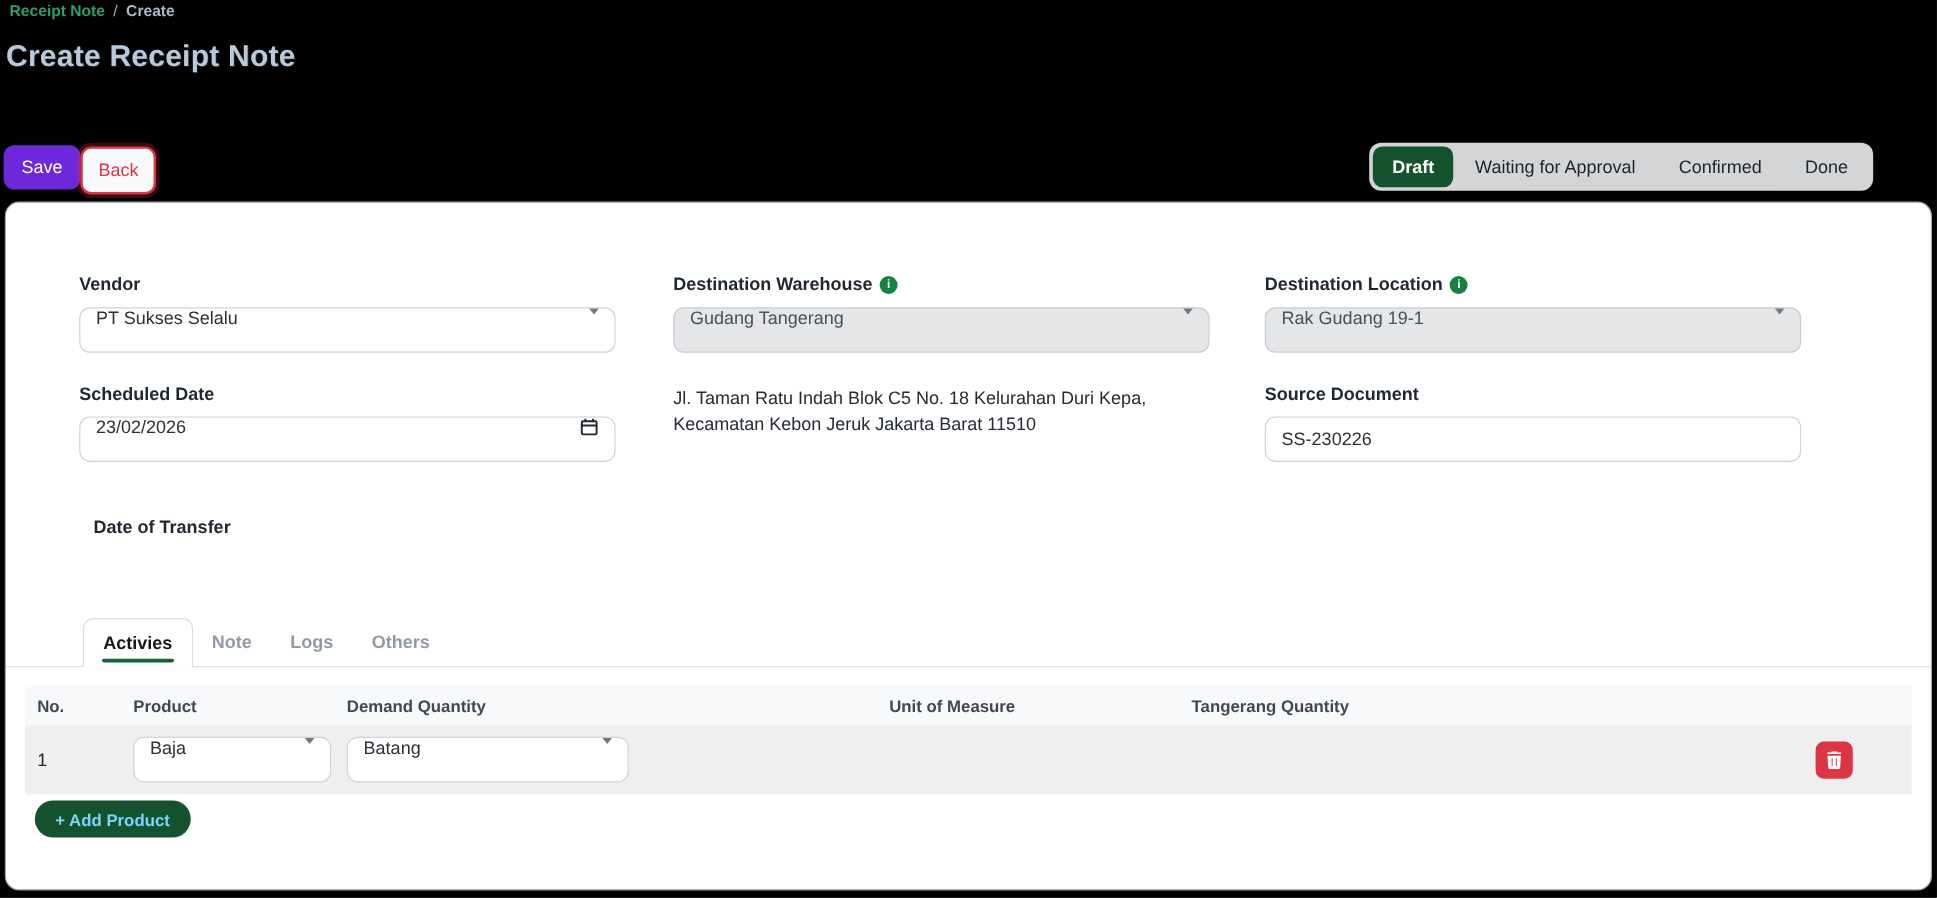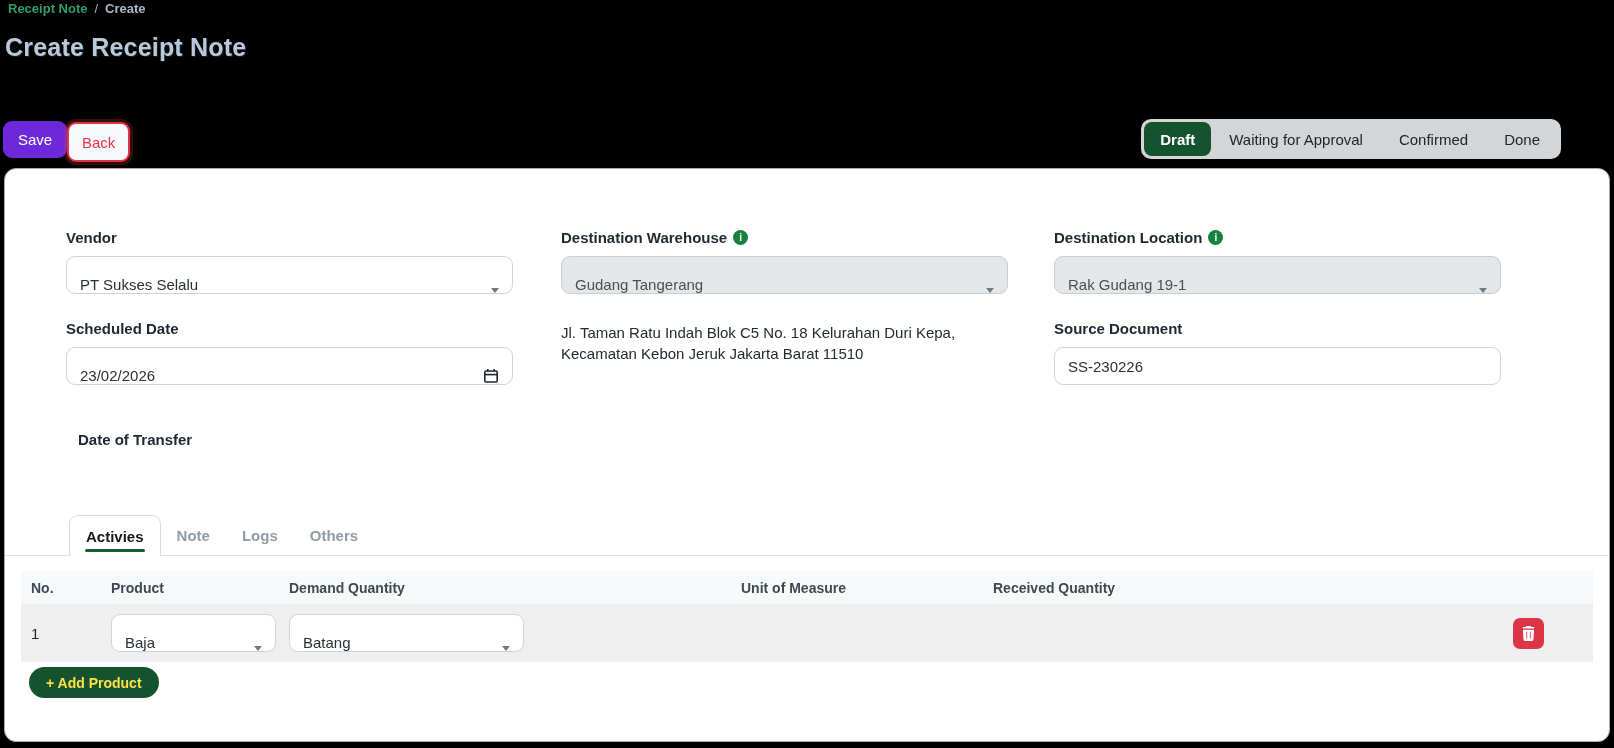--- a/index.html
+++ b/index.html
@@ -41,21 +41,21 @@
   .f-sched{left:61px;top:151px;width:447px;}
   .f-vendorloc{left:556px;top:151px;width:458px;}
   .f-sourcedoc{left:1049px;top:151px;width:447px;}
   .f-dot{left:73px;top:262px;width:447px;}
   .flabel{font-size:15px;font-weight:600;color:#1f2730;margin-bottom:10px;display:flex;align-items:center;}
   .info-icon{display:inline-flex;width:15px;height:15px;border-radius:50%;background:#17813f;
     color:#fff;font-size:10px;font-weight:700;align-items:center;justify-content:center;
     margin-left:6px;cursor:pointer;}
   .info-icon::after{content:"i";}
   .select,.input{box-sizing:border-box;height:38px;border:1px solid #ced4da;border-radius:9px;
-    background:#fff;display:flex;align-items:flex-end;justify-content:space-between;
+    background:#fff;display:flex;align-items:flex-start;justify-content:space-between;
     padding:0 13px;font-size:15px;color:#2b3036;width:100%;cursor:pointer;}
   .select.disabled{background:#e4e6e8;border-color:#c8cdd2;color:#4a5058;cursor:default;}
   .caret{width:0;height:0;border-left:4px solid transparent;border-right:4px solid transparent;
     border-top:5px solid #707880;flex:none;margin-left:8px;}
   input.input{cursor:text;font-family:inherit;outline:none;display:block;padding:0 13px;}
   .static-text{font-size:15px;color:#242b33;line-height:21px;margin-top:2px;}
 
   
   .tabbar{position:absolute;left:0;right:0;top:346px;height:40px;display:flex;align-items:stretch;
     border-bottom:1px solid #dee2e6;padding-left:64px;box-sizing:content-box;}
@@ -80,21 +80,21 @@
   .select.sm{width:165px;}
   .select.md{width:235px;}
   .qty-input{width:100%;box-sizing:border-box;height:36px;background:transparent;border:none;
     border-bottom:1px solid #a9aeb4;font-size:15px;color:#22272e;padding:0 0 0 8px;
     outline:none;font-family:inherit;}
   .btn-delete{width:31px;height:31px;background:#dc3545;border-radius:7px;display:flex;
     align-items:center;justify-content:center;padding:0;}
   .btn-delete svg{display:block;}
 
   .btn-add{position:absolute;left:24px;top:498px;height:31px;padding:0 17px;background:#14532d;
-    color:#fde047;font-size:14px;font-weight:600;border-radius:16px;}
+    color:#7dd3fc;font-size:14px;font-weight:600;border-radius:16px;}
 </style>
 </head>
 <body>
 
 <div class="page">
 
   <div class="breadcrumb">
     <span class="bc-parent">Receipt Note</span><span class="bc-sep">/</span><span class="bc-current">Create</span>
   </div>
 
@@ -184,21 +184,21 @@
       <div class="tab">Logs</div>
       <div class="tab">Others</div>
     </div>
 
     <div class="ptable">
       <div class="thead">
         <div class="c-no">No.</div>
         <div class="c-product">Product</div>
         <div class="c-demand">Demand Quantity</div>
         <div class="c-unit">Unit of Measure</div>
-        <div class="c-received">Received Quantity</div>
+        <div class="c-received">Tangerang Quantity</div>
         <div class="c-action"></div>
       </div>
       <div class="trow">
         <div class="c-no">1</div>
         <div class="c-product">
           <div class="select sm">
             <span>Baja</span>
             <span class="caret"></span>
           </div>
         </div>

